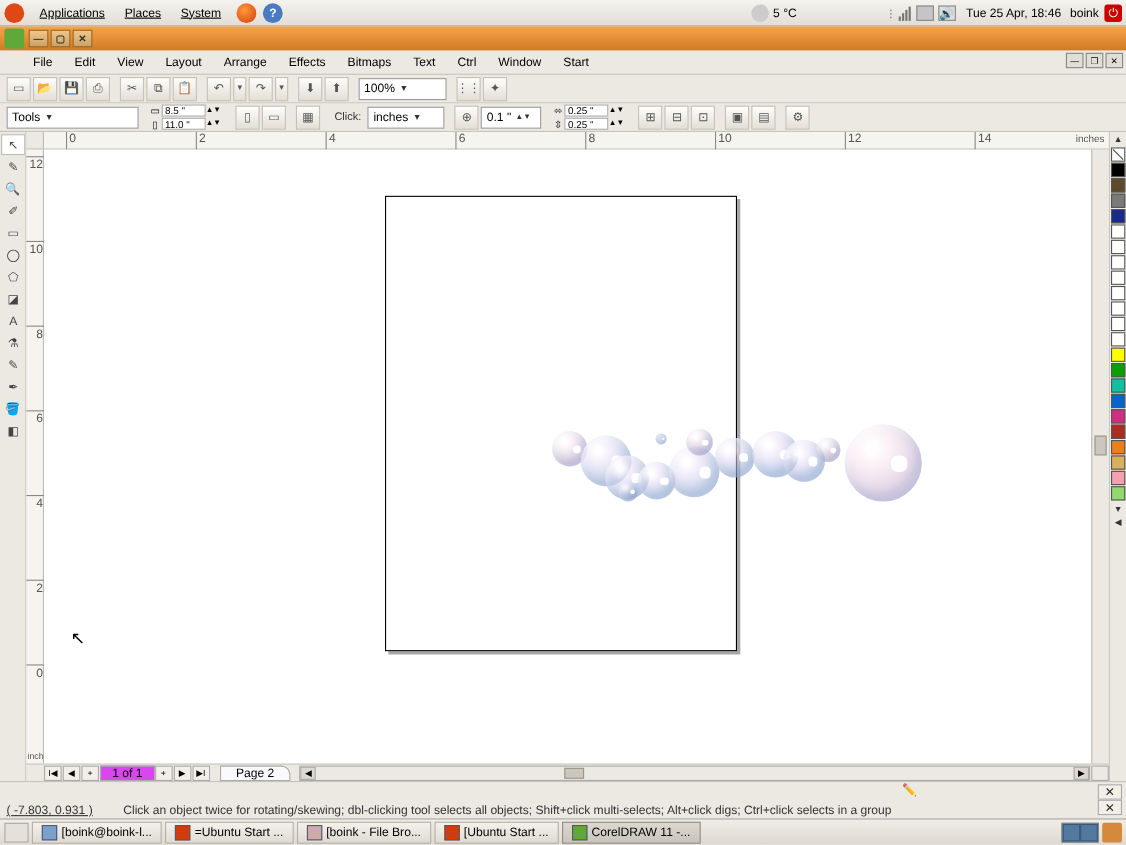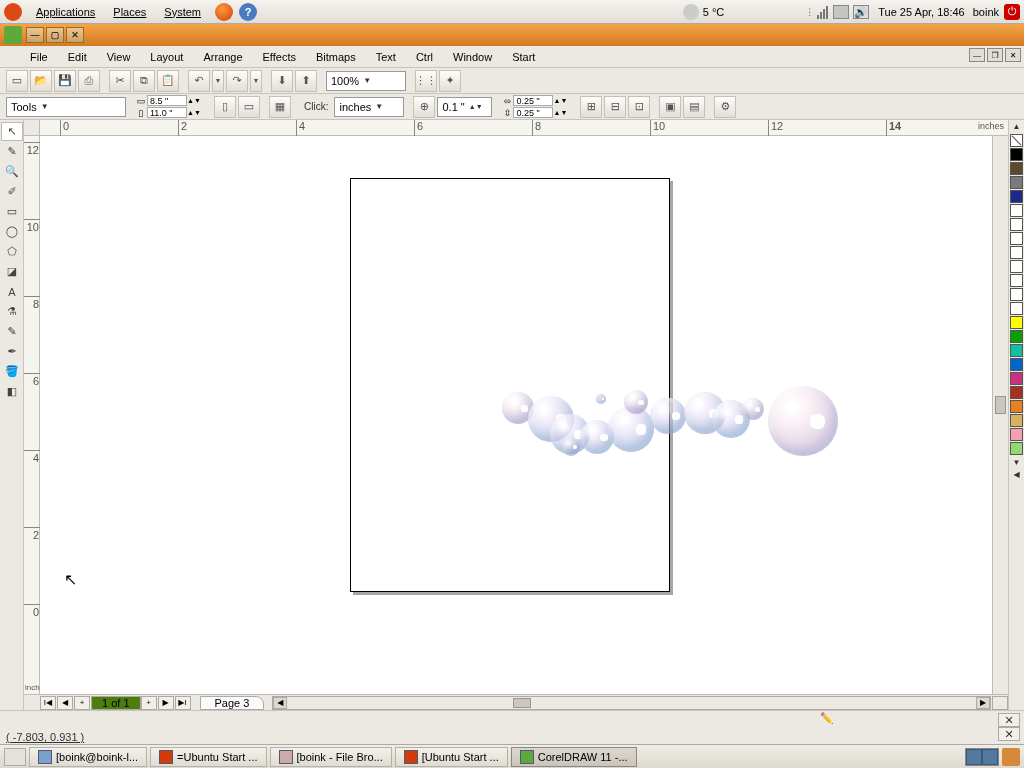--- a/index.html
+++ b/index.html
@@ -65,21 +65,21 @@
 
 .bubble { position:absolute; border-radius:50%; background:radial-gradient(circle at 35% 30%, rgba(255,255,255,.95) 0 6%, rgba(230,220,245,.55) 28%, rgba(160,185,220,.55) 65%, rgba(140,170,210,.3) 100%); box-shadow:inset -4px -6px 10px rgba(120,140,190,.32), inset 3px 4px 6px rgba(255,255,255,.6); }
 .bubble::after { content:""; position:absolute; right:18%; top:40%; width:22%; height:22%; background:rgba(255,255,255,.95); border-radius:40%; filter:blur(.3px); }
 .bubble.pink { background:radial-gradient(circle at 35% 30%, rgba(255,255,255,.95) 0 6%, rgba(245,225,235,.55) 28%, rgba(200,175,210,.55) 65%, rgba(180,160,200,.3) 100%); }
 
 .vscroll { width:16px; background:#ece9e2; border-left:1px solid #c0bcb4; position:relative; }
 .vscroll .thumb { position:absolute; left:2px; right:2px; top:260px; height:18px; background:#cbc7bf; border:1px solid #9a968e; }
 
 .nav-row { height:16px; display:flex; align-items:center; background:#ece9e2; border-top:1px solid #c0bcb4; font-size:10px; }
 .nav-row .nbt { width:16px; height:14px; border:1px solid #aaa; background:#f2efe9; display:flex; align-items:center; justify-content:center; font-size:8px; margin-right:1px; }
-.nav-row .pgcount { padding:0 10px; border:1px solid #aaa; height:14px; display:flex; align-items:center; background:#4d7c0f; }
+.nav-row .pgcount { padding:0 10px; border:1px solid #aaa; height:14px; display:flex; align-items:center; background:#d946ef; }
 .nav-row .pgtab { padding:0 14px; height:14px; background:#fafafa; border:1px solid #aaa; border-top-right-radius:8px; margin-left:8px; }
 .nav-row .hscroll { flex:1; height:14px; border:1px solid #aaa; background:#ece9e2; margin-left:8px; position:relative; }
 .nav-row .hscroll .ar { position:absolute; top:0; bottom:0; width:14px; background:#ddd9d1; border:1px solid #aaa; display:flex; align-items:center; justify-content:center; font-size:8px; }
 .nav-row .hscroll .thumb { position:absolute; left:240px; width:18px; top:1px; bottom:1px; background:#cbc7bf; border:1px solid #9a968e; }
 
 
 .palette { width:16px; background:#ece9e2; border-left:1px solid #c8c4bc; display:flex; flex-direction:column; align-items:center; padding-top:2px; }
 .palette .sw { width:13px; height:13px; border:1px solid #555; margin-bottom:1px; }
 .palette .noc { background:#fff; position:relative; }
 .palette .noc::after{ content:""; position:absolute; left:-1px; right:-1px; top:45%; border-top:1.5px solid #555; transform:rotate(45deg);}
@@ -269,21 +269,21 @@
         <div style="width:16px;height:16px;background:#ece9e2;border-right:1px solid #bbb;border-bottom:1px solid #bbb"></div>
         <div class="ruler-h" style="flex:1">
           <span class="ruler-unit-h">inches</span>
         <div class="mark" style="left: 20px;">0</div>
             <div class="mark" style="left: 138px;">2</div>
             <div class="mark" style="left: 256px;">4</div>
             <div class="mark" style="left: 374px;">6</div>
             <div class="mark" style="left: 492px;">8</div>
             <div class="mark" style="left: 610px;">10</div>
             <div class="mark" style="left: 728px;">12</div>
-            <div class="mark" style="left: 846px; font-weight: bold;">14</div>
+            <div class="mark" style="left: 846px;">14</div>
           </div>
       </div>
       <div class="canvas-row">
         <div class="ruler-v">
           <span class="ruler-unit-v">inches</span>
         <div class="mark" style="top: 6px;">12</div>
             <div class="mark" style="top: 83px;">10</div>
             <div class="mark" style="top: 160px;">8</div>
             <div class="mark" style="top: 237px;">6</div>
             <div class="mark" style="top: 314px;">4</div>
@@ -315,21 +315,21 @@
       </div>
       <div class="nav-row">
         <div style="width:16px"></div>
         <div class="nbt">I◀</div>
         <div class="nbt">◀</div>
         <div class="nbt">+</div>
         <div class="pgcount">1 of 1</div>
         <div class="nbt">+</div>
         <div class="nbt">▶</div>
         <div class="nbt">▶I</div>
-        <div class="pgtab">Page 3</div>
+        <div class="pgtab">Page 2</div>
         <div class="hscroll">
           <div class="ar" style="left:0">◀</div>
           <div class="thumb"></div>
           <div class="ar" style="right:0">▶</div>
         </div>
         <div style="width:16px;height:14px;border:1px solid #aaa;background:#ece9e2;margin-left:1px"></div>
       </div>
     </div>
 
     <div class="palette">
@@ -364,20 +364,21 @@
     </div>
   </div>
 
   <div class="statusbar">
     <div class="status-hl">✏️</div>
     <div class="status-x">
       <div class="xi">✕</div>
       <div class="xi">✕</div>
     </div>
     <div class="coord">( -7.803, 0.931 )</div>
+    <div class="hint">Click an object twice for rotating/skewing; dbl-clicking tool selects all objects; Shift+click multi-selects; Alt+click digs; Ctrl+click selects in a group</div>
   </div>
 </div>
 
 <div class="gnome-bot">
   <div class="show-desk"></div>
   <div class="task">
       <div class="ico"></div>
       <span>[boink@boink-l...</span>
     </div>
   <div class="task">

